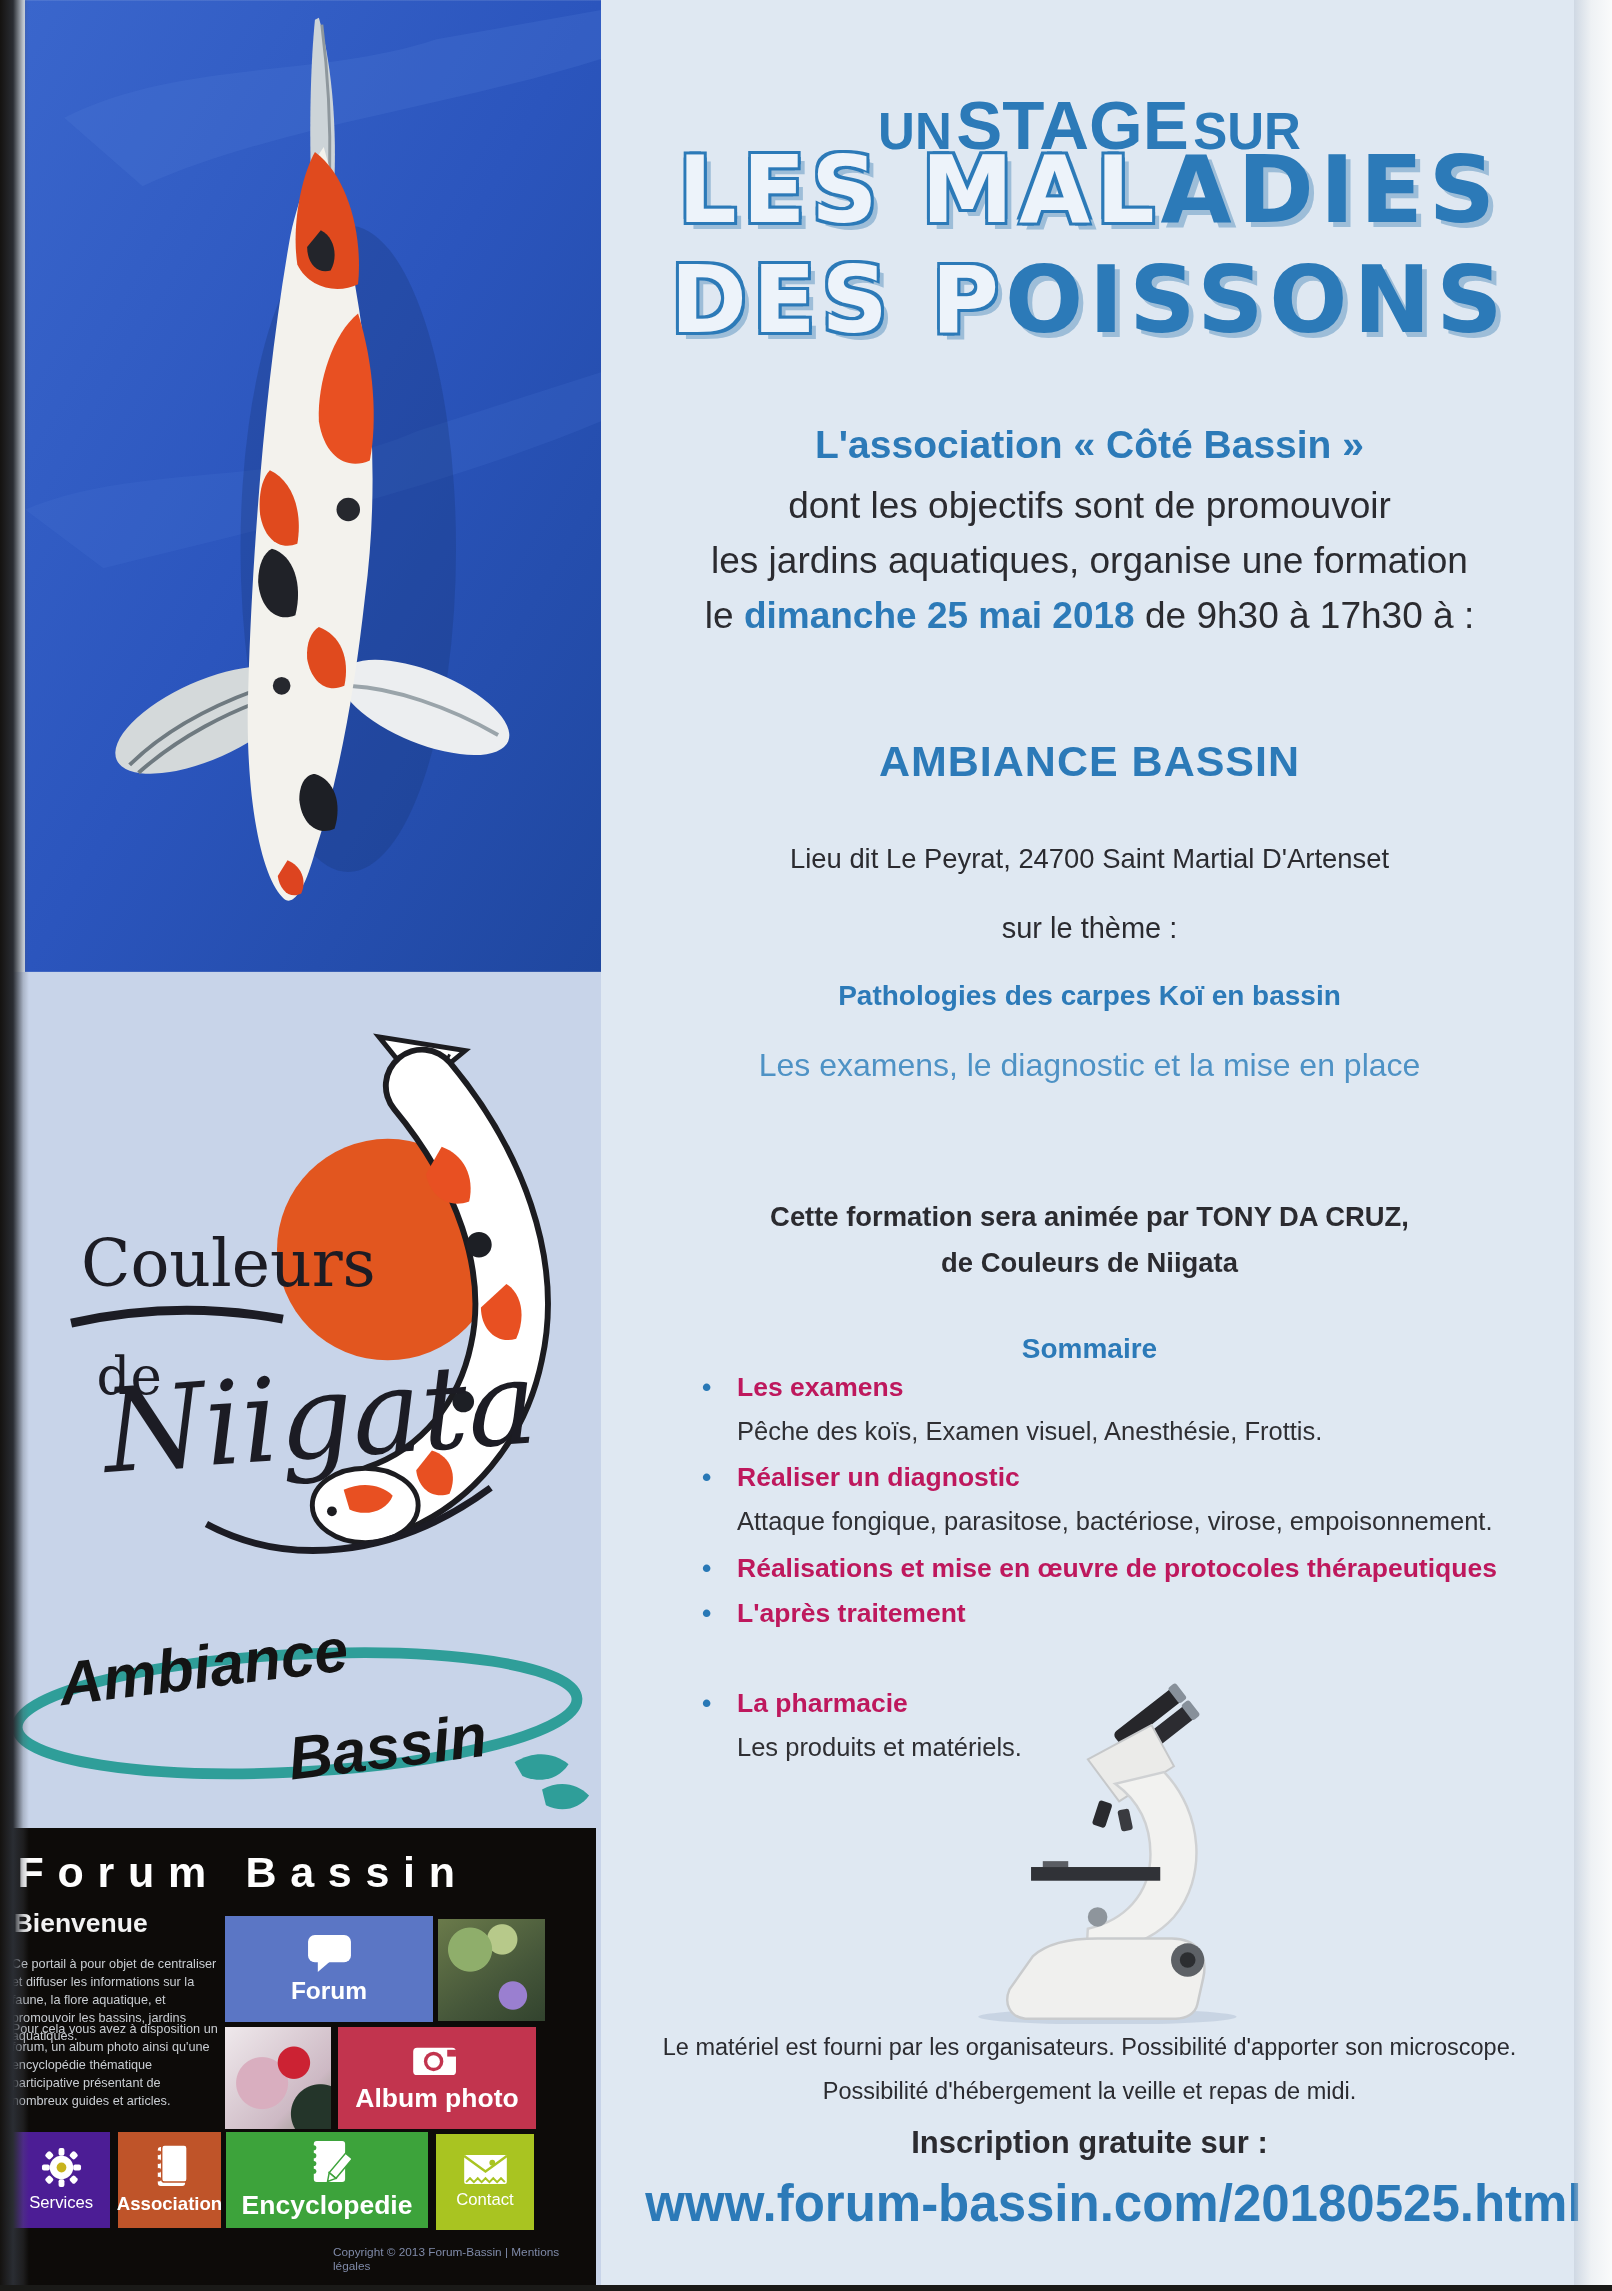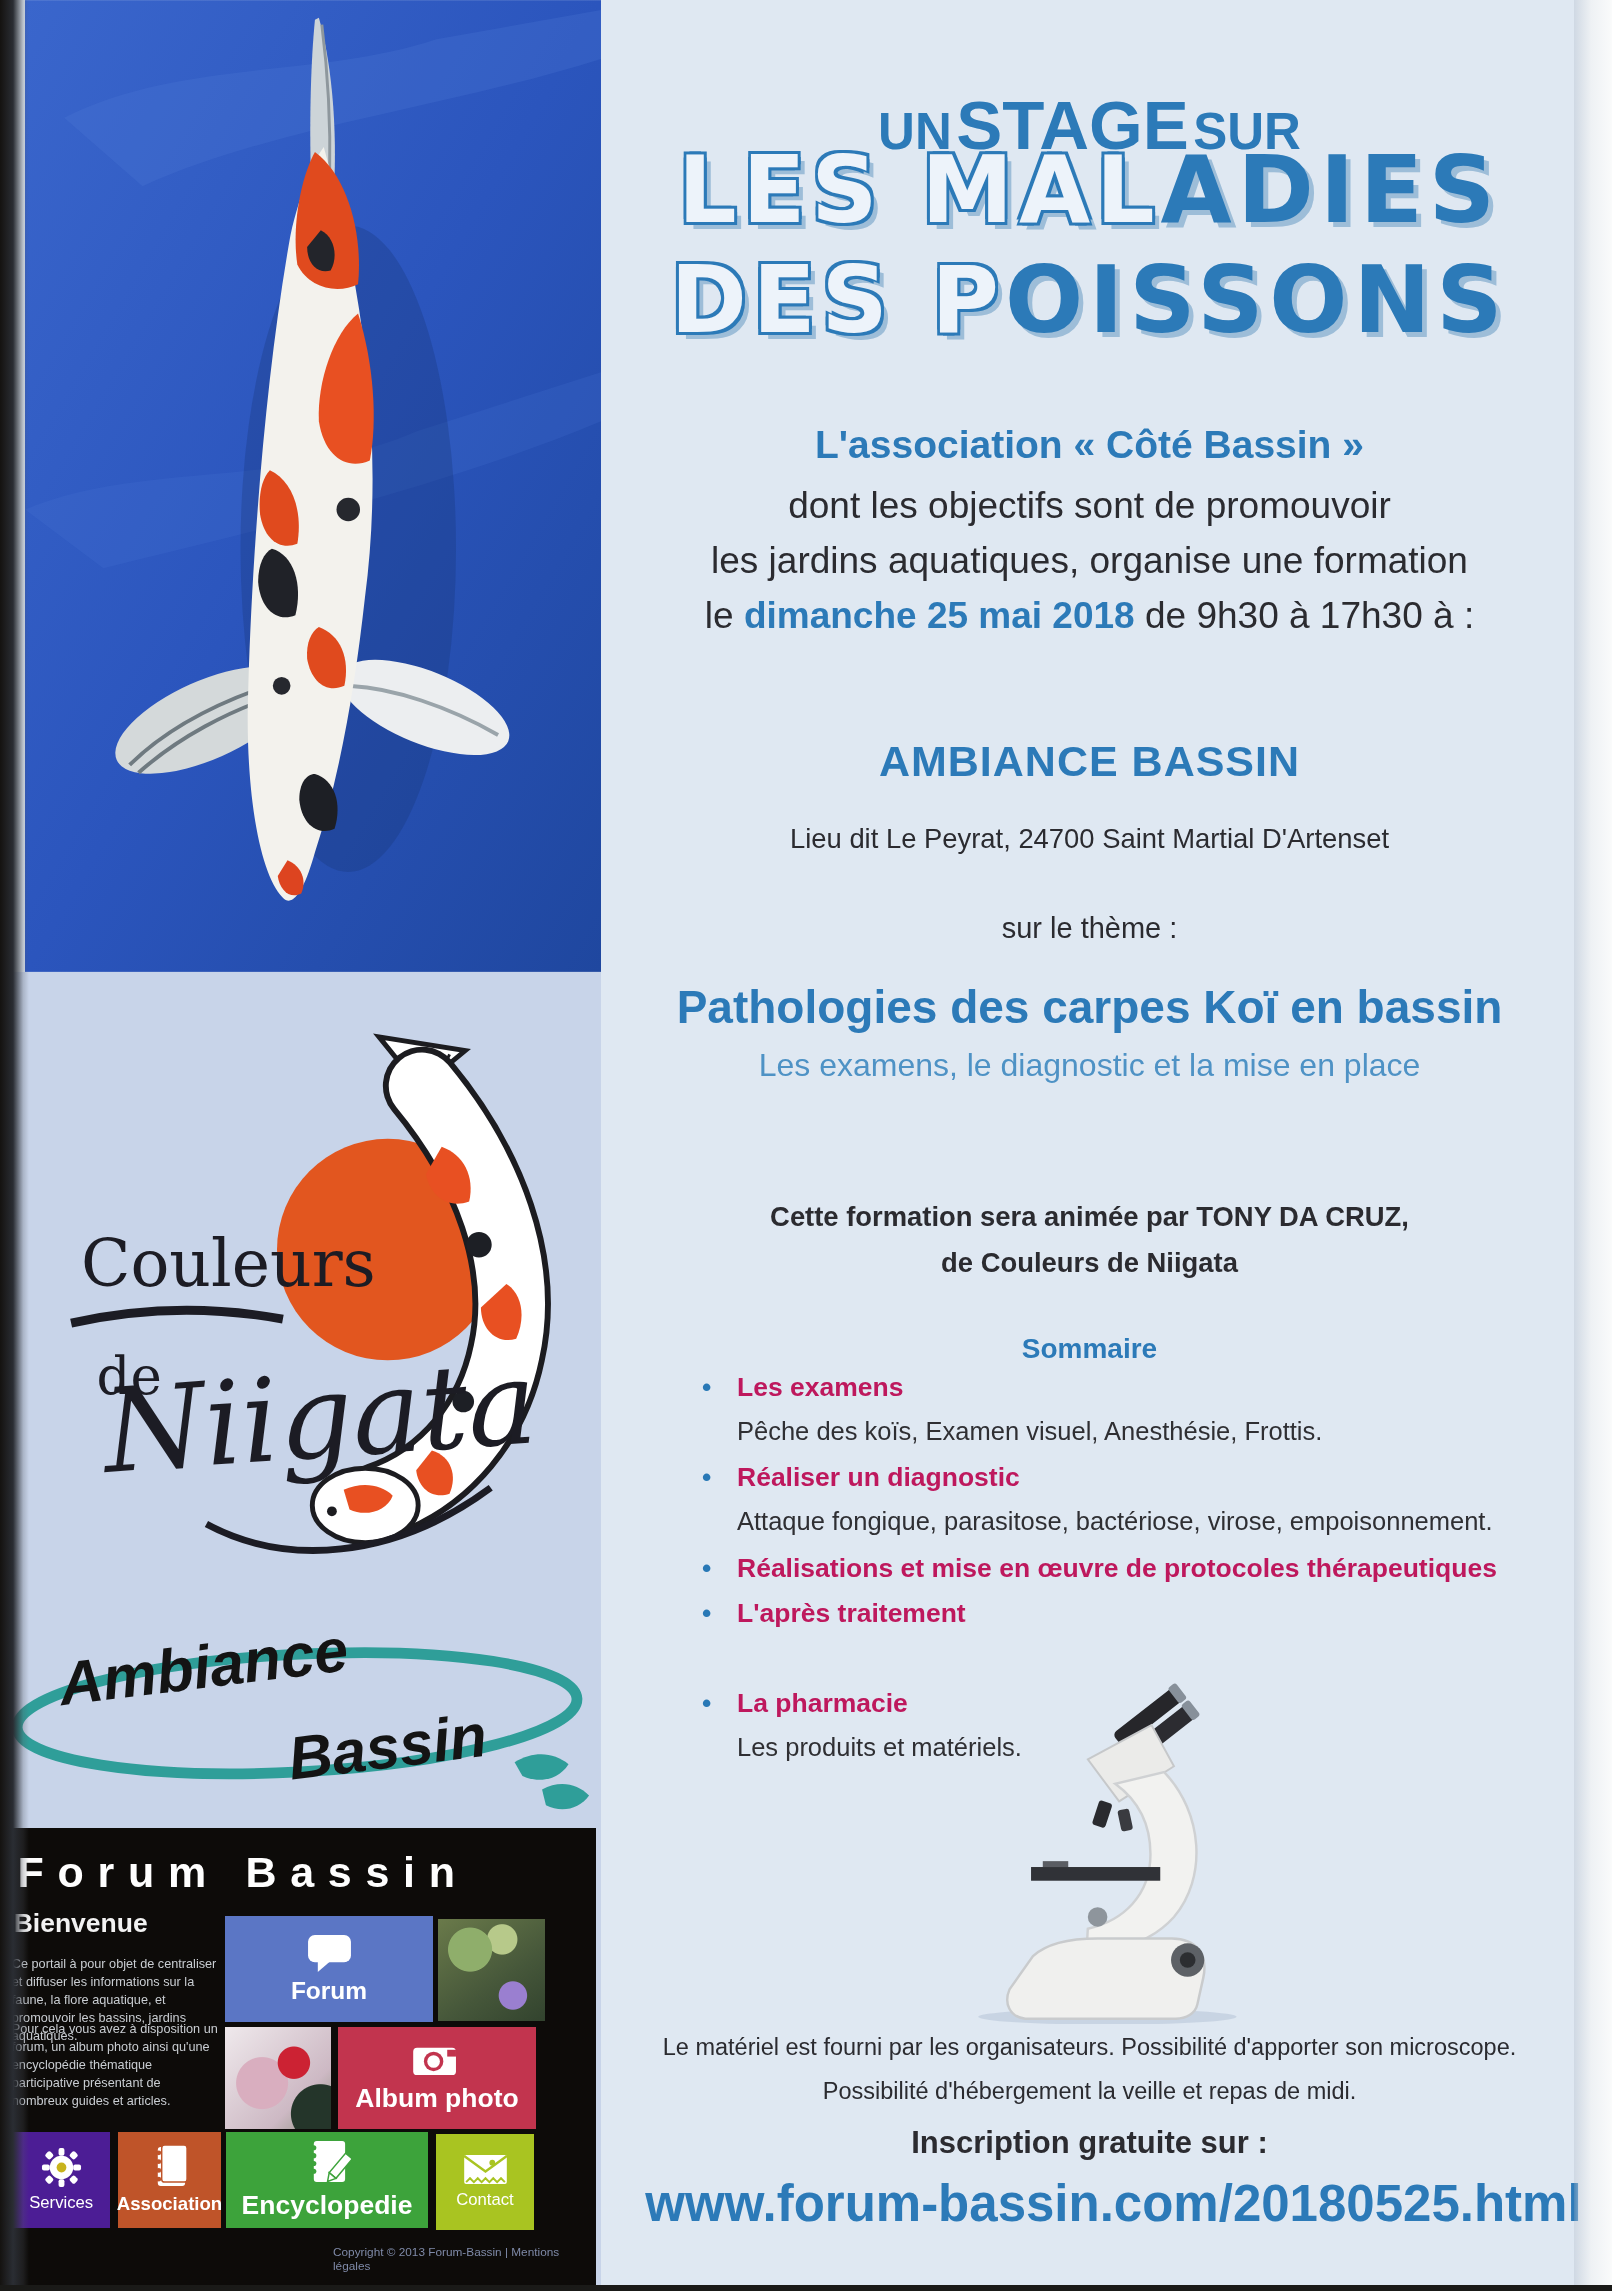--- a/index.html
+++ b/index.html
@@ -59,23 +59,23 @@
   .bubble2{top:247px;}
   .seg-outline{color:#edf3fa;
      text-shadow:-2.9px -2.9px 0 #2c7ab8,2.9px -2.9px 0 #2c7ab8,-2.9px 2.9px 0 #2c7ab8,2.9px 2.9px 0 #2c7ab8,
                  6.9px 6.9px 0 #9dbdd8;}
   .seg-fill{color:#2c7ab8;text-shadow:4.9px 4.9px 0 #9dbdd8;}
   .assoc{top:423px;font-size:39px;font-weight:bold;}
   .p1a{top:485px;font-size:37px;}
   .p1b{top:540px;font-size:37px;}
   .p1c{top:595px;font-size:37px;}
   .venue{top:737px;font-size:43px;font-weight:bold;letter-spacing:1px;}
-  .address{top:823px;font-size:27.4px;}
+  .address{top:843px;font-size:27.4px;}
   .theme-label{top:912px;font-size:29px;}
-  .theme-title{top:980px;font-size:46px;font-weight:bold;}
+  .theme-title{top:980px;font-size:28px;font-weight:bold;}
   .theme-sub{font-size:32px;color:#4e92c5;}
   .sub1{top:1047px;}
   .sub2{top:1104px;}
   .trainer{font-size:27.4px;font-weight:bold;}
   .tr1{top:1201px;}
   .tr2{top:1247px;}
   .som-title{top:1333px;font-size:28px;font-weight:bold;}
   .som{position:absolute;left:136px;text-align:left;white-space:nowrap;}
   .som-head{font-size:26.5px;font-weight:bold;color:#be185d;}
   .som-head::before{content:"•";position:absolute;left:-35px;color:#2878b6;}

